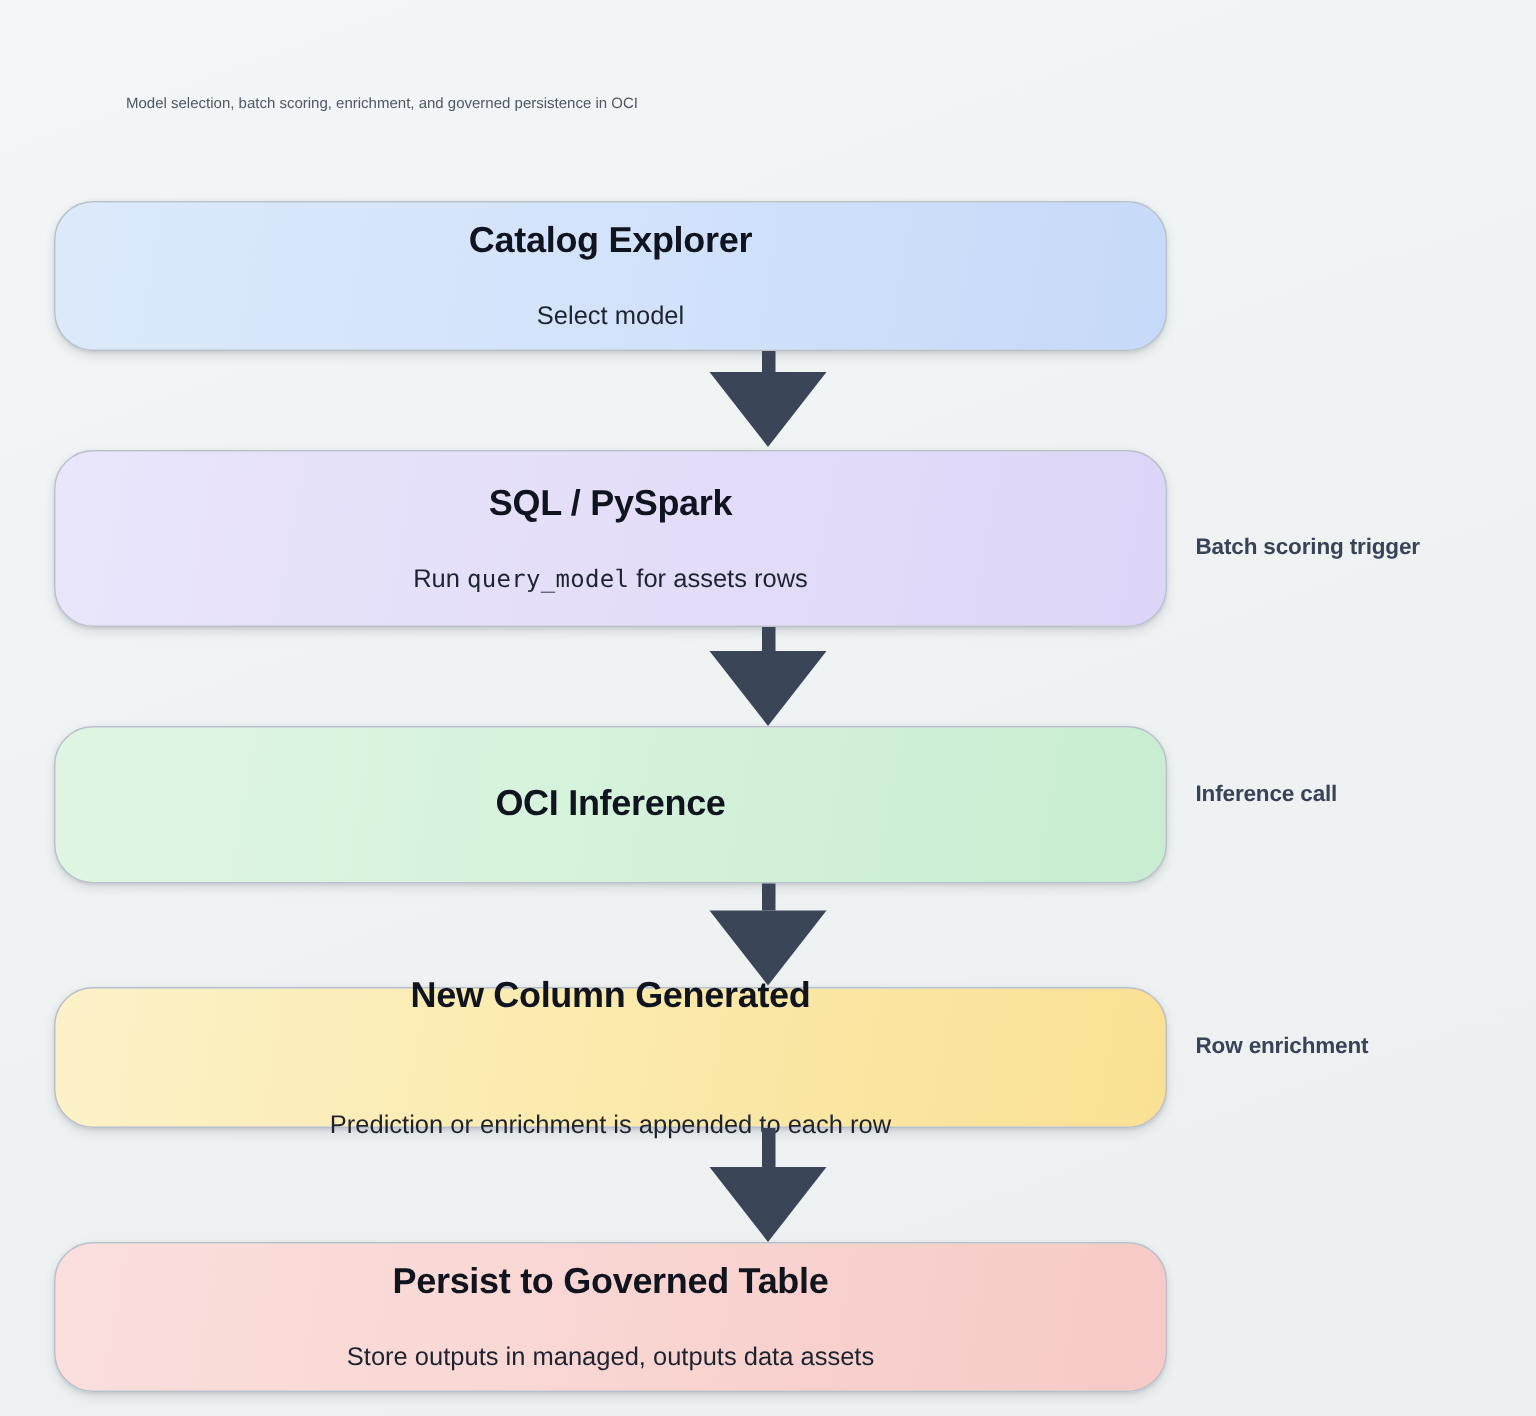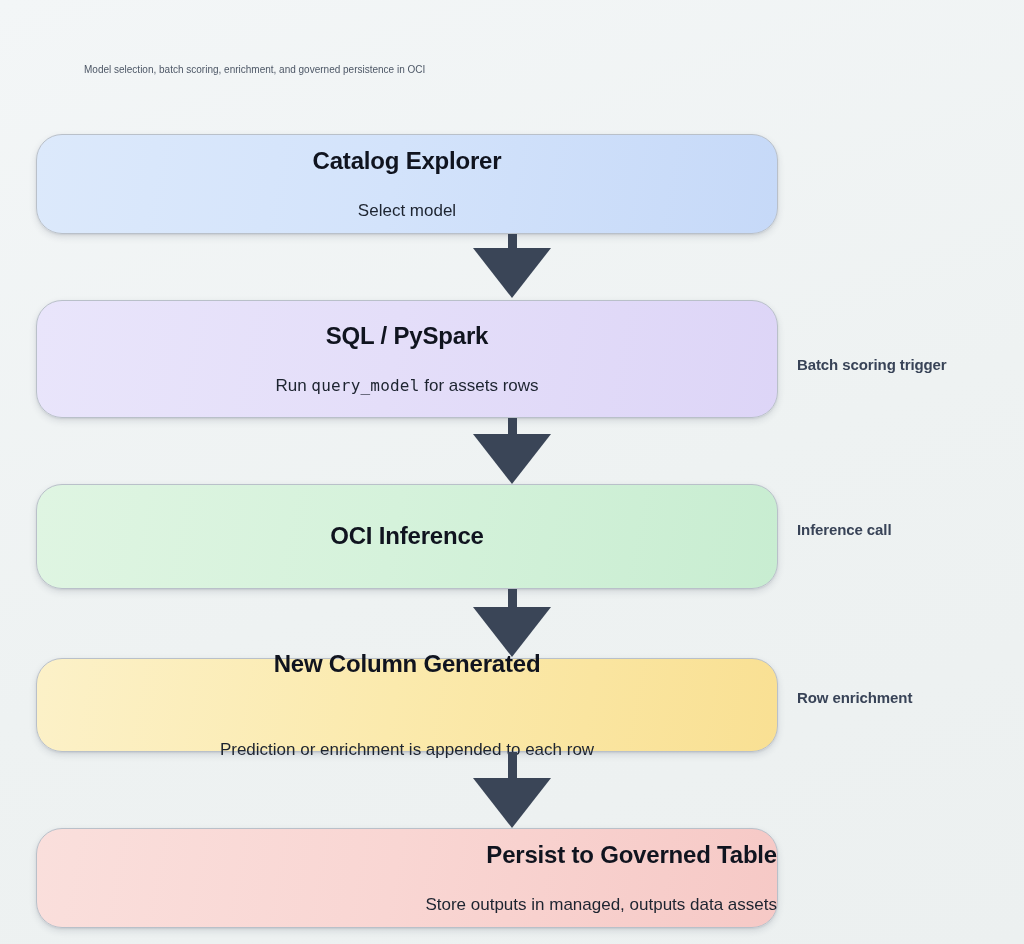--- a/index.html
+++ b/index.html
@@ -80,21 +80,21 @@
 
   .node-1 { top: 134px; height: 100px;
     background: linear-gradient(100deg, #dce9fb 0%, #d3e3fb 48%, #c6d9f8 100%); }
   .node-2 { top: 300px; height: 118px;
     background: linear-gradient(100deg, #e9e5fb 0%, #e4def9 48%, #ddd5f7 100%); }
   .node-3 { top: 484px; height: 105px;
     background: linear-gradient(100deg, #dff5e2 0%, #d5f2db 48%, #c8edd1 100%); }
   .node-4 { top: 658px; height: 94px;
     background: linear-gradient(100deg, #fcf1c8 0%, #fbeaad 48%, #f9e093 100%); gap: 36px; }
   .node-5 { top: 828px; height: 100px;
-    background: linear-gradient(100deg, #fadfdc 0%, #f9d6d3 48%, #f6c9c6 100%); align-items: flex-end; }
+    background: linear-gradient(100deg, #fadfdc 0%, #f9d6d3 48%, #f6c9c6 100%); }
 
   
   .arrow {
     position: absolute;
     left: 0;
     width: 1024px;
     display: flex;
     flex-direction: column;
     align-items: center;
   }

